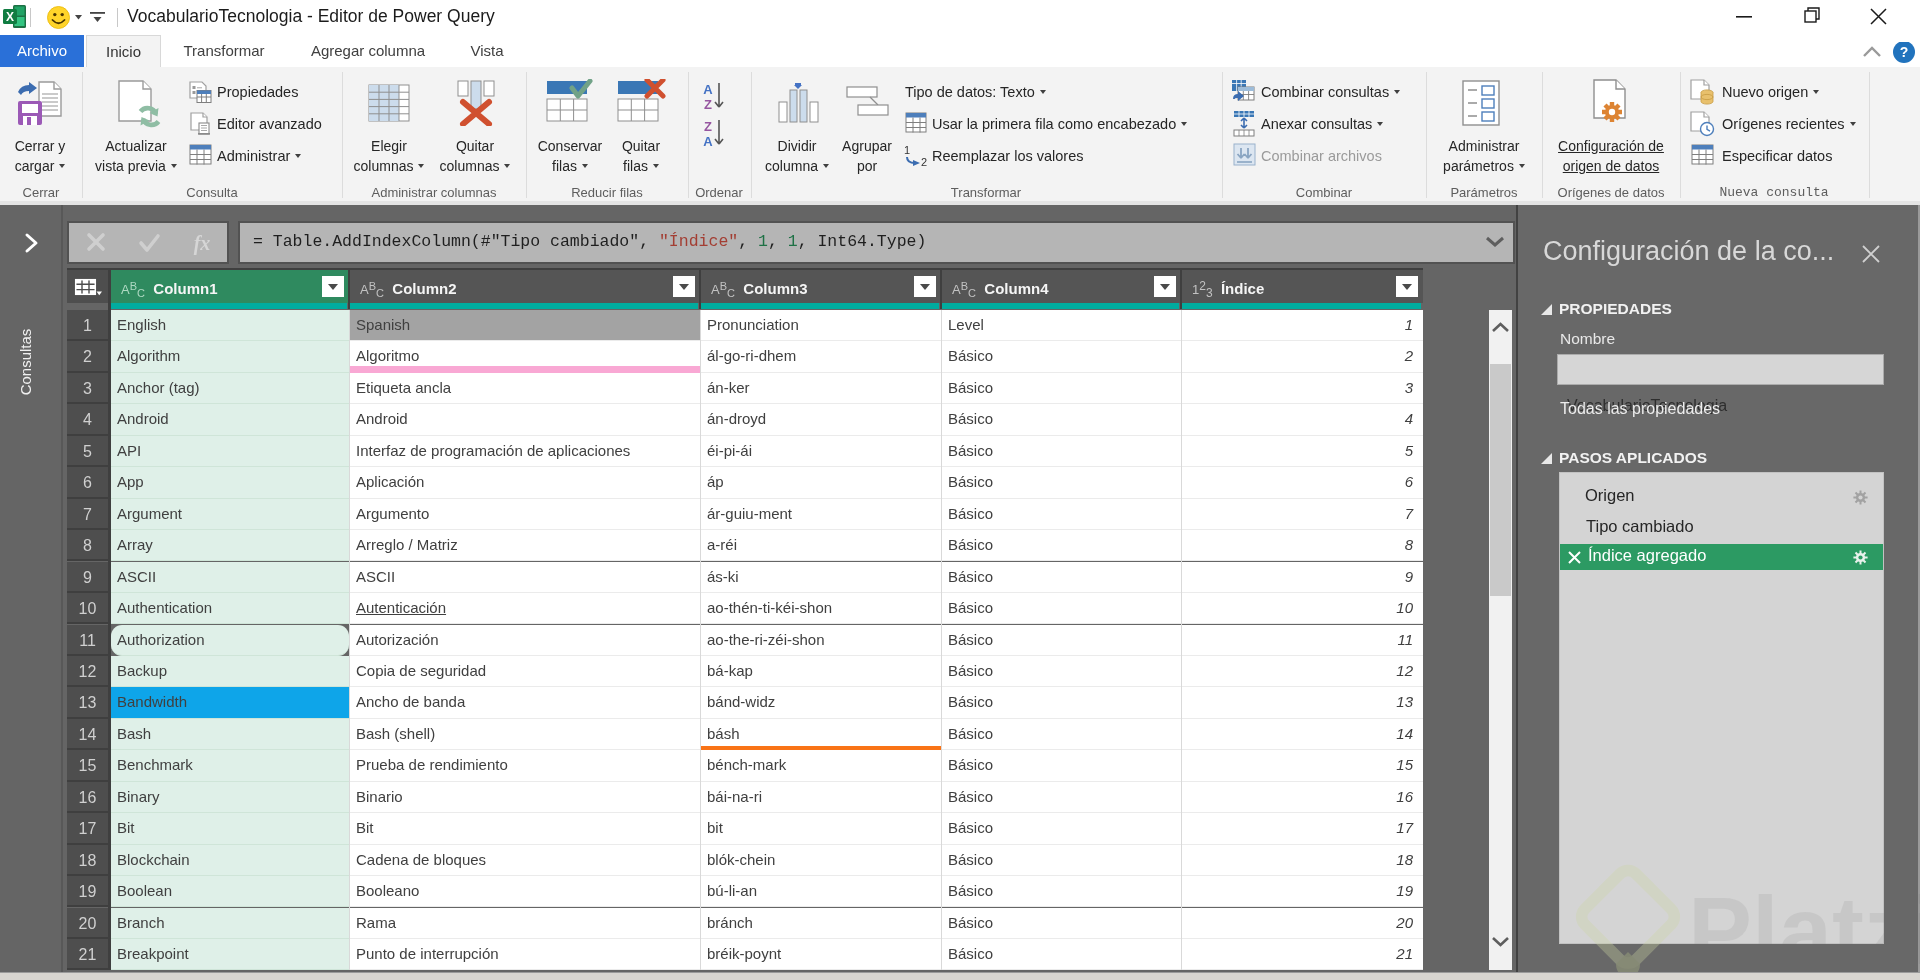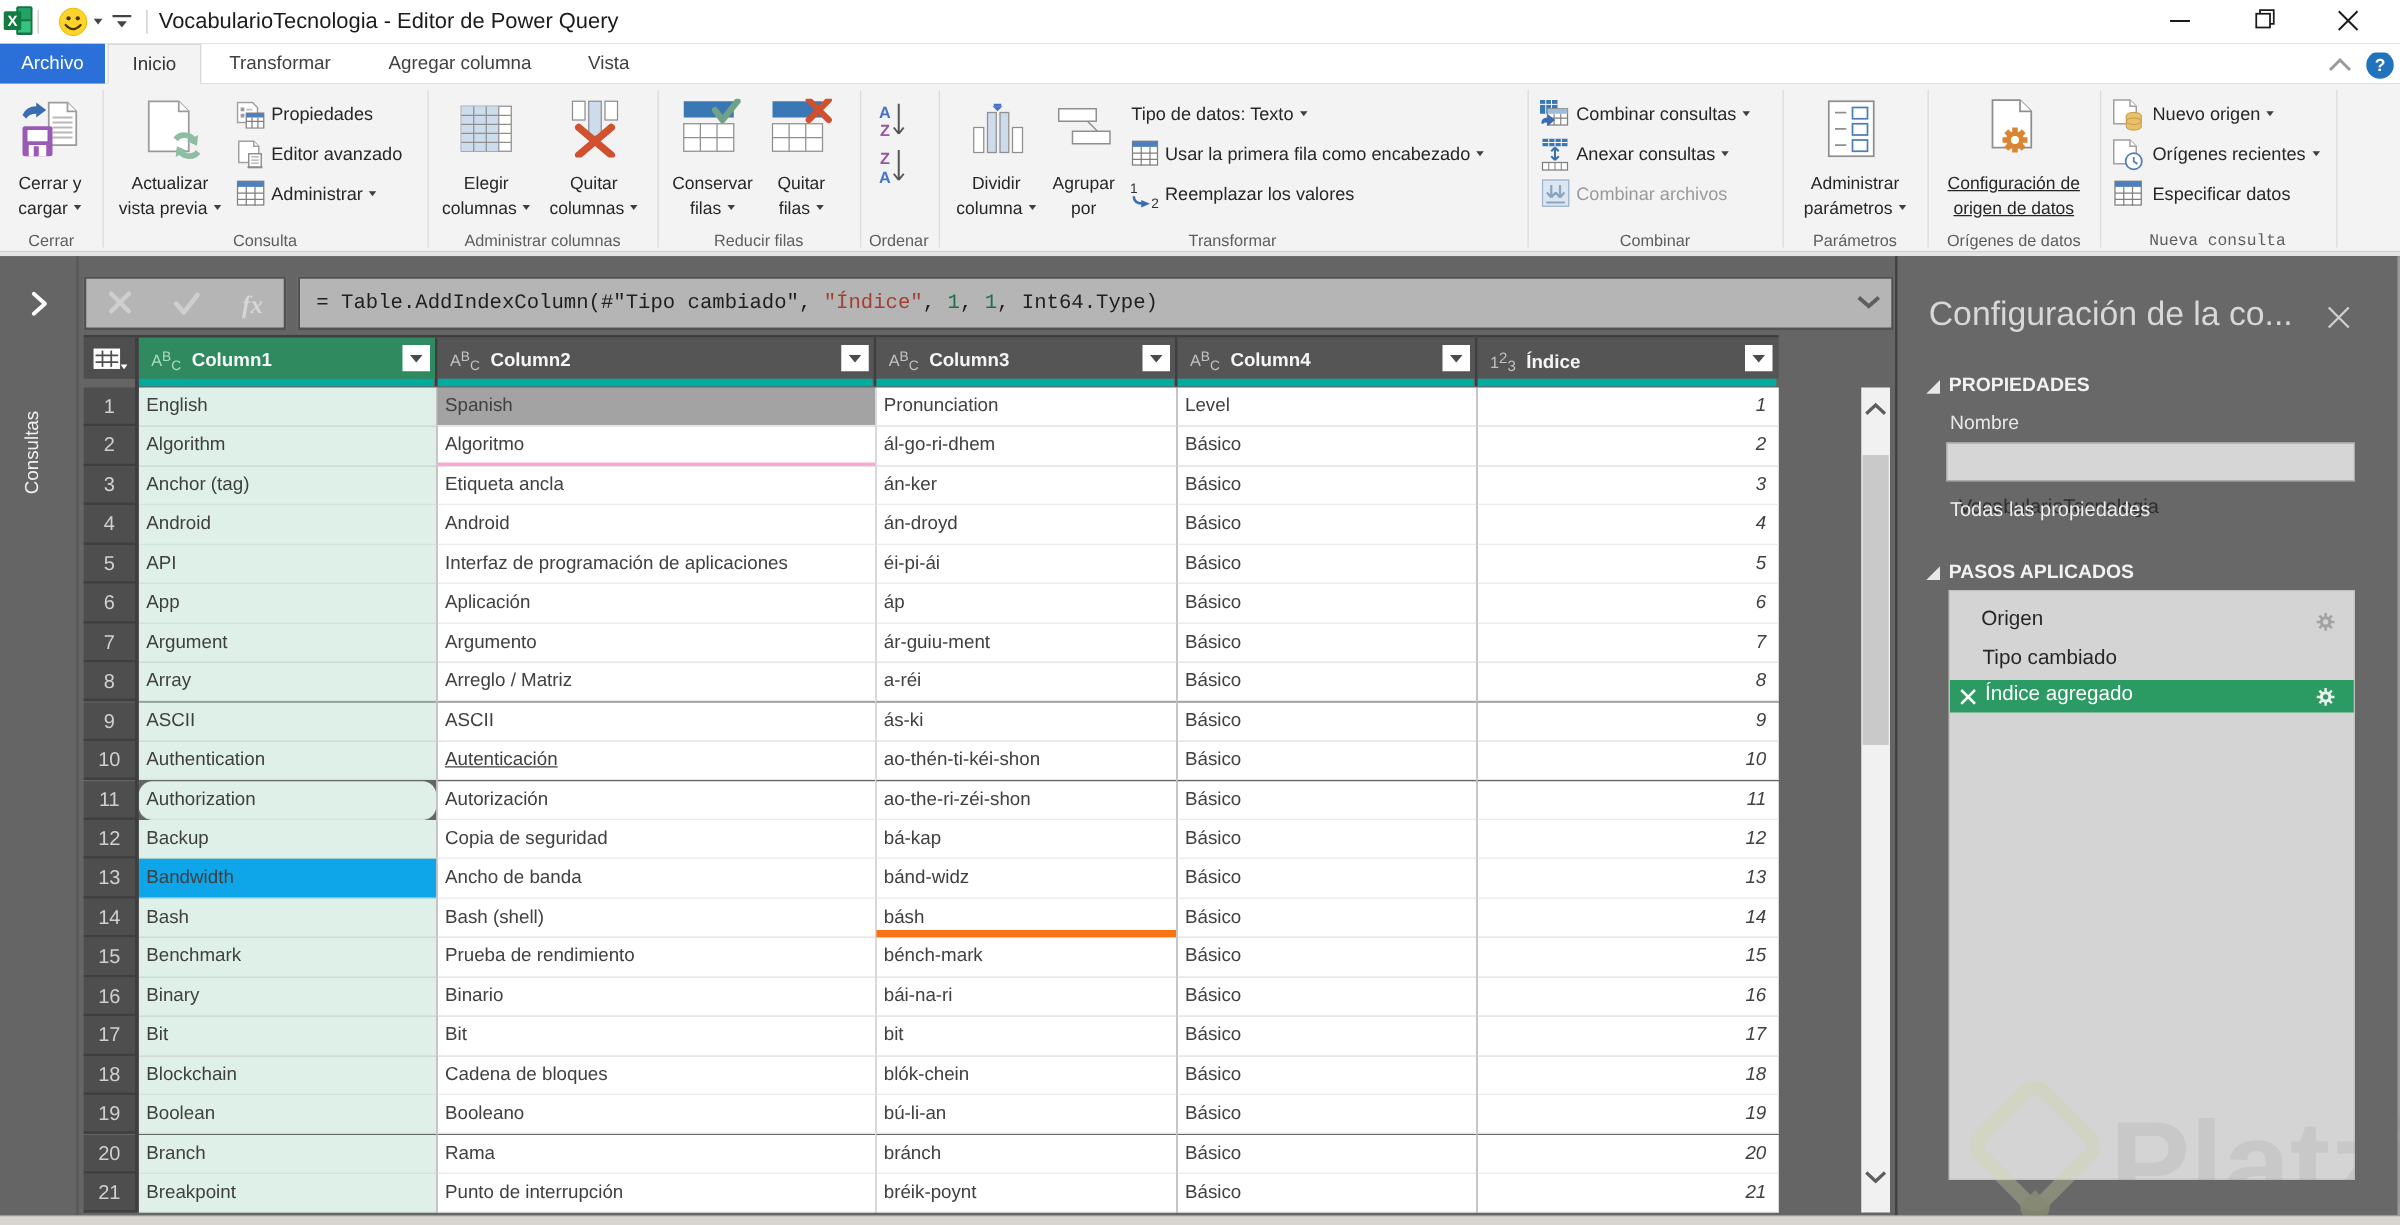--- a/index.html
+++ b/index.html
@@ -316,21 +316,21 @@
 <div class="tealbar" style="left:1182px;width:239px;"></div>
 <div class="ab" style="left:67px;top:268px;width:1356px;height:2px;background:#3f3f3f;"></div>
 <div class="rn" style="left:67px;top:310.0px;width:41px;height:31.4px;line-height:31.4px;border-bottom:2px solid #3f3f3f;">1</div>
 <div class="cell" style="left:111px;top:310.0px;width:238px;height:31.4px;line-height:30.4px;background:#dff0e8;border-bottom:1px solid #cfe5d8;padding-left:6px;">English</div>
 <div class="cell" style="left:350px;top:310.0px;width:350px;height:31.4px;line-height:30.4px;background:#a3a3a3;border-bottom:1px solid #ebebeb;padding-left:6px;">Spanish</div>
 <div class="cell" style="left:701px;top:310.0px;width:240px;height:31.4px;line-height:30.4px;background:#ffffff;border-bottom:1px solid #ebebeb;padding-left:6px;">Pronunciation</div>
 <div class="cell" style="left:942px;top:310.0px;width:239px;height:31.4px;line-height:30.4px;background:#ffffff;border-bottom:1px solid #ebebeb;padding-left:6px;">Level</div>
 <div class="cell" style="left:1182px;top:310.0px;width:241px;height:31.4px;line-height:30.4px;background:#ffffff;border-bottom:1px solid #ebebeb;text-align:right;font-style:italic;padding-right:10px;">1</div>
 <div class="rn" style="left:67px;top:341.4px;width:41px;height:31.4px;line-height:31.4px;border-bottom:2px solid #3f3f3f;">2</div>
 <div class="cell" style="left:111px;top:341.4px;width:238px;height:31.4px;line-height:30.4px;background:#dff0e8;border-bottom:1px solid #cfe5d8;padding-left:6px;">Algorithm</div>
-<div class="cell" style="left:350px;top:341.4px;width:350px;height:31.4px;line-height:30.4px;background:#ffffff;border-bottom:3px solid #f9a8d4;padding-left:6px;">Algoritmo</div>
+<div class="cell" style="left:350px;top:341.4px;width:350px;height:31.4px;line-height:30.4px;background:#ffffff;border-bottom:7px solid #f9a8d4;padding-left:6px;">Algoritmo</div>
 <div class="cell" style="left:701px;top:341.4px;width:240px;height:31.4px;line-height:30.4px;background:#ffffff;border-bottom:1px solid #ebebeb;padding-left:6px;">ál-go-ri-dhem</div>
 <div class="cell" style="left:942px;top:341.4px;width:239px;height:31.4px;line-height:30.4px;background:#ffffff;border-bottom:1px solid #ebebeb;padding-left:6px;">Básico</div>
 <div class="cell" style="left:1182px;top:341.4px;width:241px;height:31.4px;line-height:30.4px;background:#ffffff;border-bottom:1px solid #ebebeb;text-align:right;font-style:italic;padding-right:10px;">2</div>
 <div class="rn" style="left:67px;top:372.9px;width:41px;height:31.4px;line-height:31.4px;border-bottom:2px solid #3f3f3f;">3</div>
 <div class="cell" style="left:111px;top:372.9px;width:238px;height:31.4px;line-height:30.4px;background:#dff0e8;border-bottom:1px solid #cfe5d8;padding-left:6px;">Anchor (tag)</div>
 <div class="cell" style="left:350px;top:372.9px;width:350px;height:31.4px;line-height:30.4px;background:#ffffff;border-bottom:1px solid #ebebeb;padding-left:6px;">Etiqueta ancla</div>
 <div class="cell" style="left:701px;top:372.9px;width:240px;height:31.4px;line-height:30.4px;background:#ffffff;border-bottom:1px solid #ebebeb;padding-left:6px;">án-ker</div>
 <div class="cell" style="left:942px;top:372.9px;width:239px;height:31.4px;line-height:30.4px;background:#ffffff;border-bottom:1px solid #ebebeb;padding-left:6px;">Básico</div>
 <div class="cell" style="left:1182px;top:372.9px;width:241px;height:31.4px;line-height:30.4px;background:#ffffff;border-bottom:1px solid #ebebeb;text-align:right;font-style:italic;padding-right:10px;">3</div>
 <div class="rn" style="left:67px;top:404.4px;width:41px;height:31.4px;line-height:31.4px;border-bottom:2px solid #3f3f3f;">4</div>
@@ -389,21 +389,21 @@
 <div class="cell" style="left:1182px;top:656.0px;width:241px;height:31.4px;line-height:30.4px;background:#ffffff;border-bottom:1px solid #ebebeb;text-align:right;font-style:italic;padding-right:10px;">12</div>
 <div class="rn" style="left:67px;top:687.4px;width:41px;height:31.4px;line-height:31.4px;border-bottom:2px solid #3f3f3f;">13</div>
 <div class="cell" style="left:111px;top:687.4px;width:238px;height:31.4px;line-height:30.4px;background:#0ea5e9;border-bottom:1px solid #cfe5d8;padding-left:6px;">Bandwidth</div>
 <div class="cell" style="left:350px;top:687.4px;width:350px;height:31.4px;line-height:30.4px;background:#ffffff;border-bottom:1px solid #ebebeb;padding-left:6px;">Ancho de banda</div>
 <div class="cell" style="left:701px;top:687.4px;width:240px;height:31.4px;line-height:30.4px;background:#ffffff;border-bottom:1px solid #ebebeb;padding-left:6px;">bánd-widz</div>
 <div class="cell" style="left:942px;top:687.4px;width:239px;height:31.4px;line-height:30.4px;background:#ffffff;border-bottom:1px solid #ebebeb;padding-left:6px;">Básico</div>
 <div class="cell" style="left:1182px;top:687.4px;width:241px;height:31.4px;line-height:30.4px;background:#ffffff;border-bottom:1px solid #ebebeb;text-align:right;font-style:italic;padding-right:10px;">13</div>
 <div class="rn" style="left:67px;top:718.8px;width:41px;height:31.4px;line-height:31.4px;border-bottom:2px solid #3f3f3f;">14</div>
 <div class="cell" style="left:111px;top:718.8px;width:238px;height:31.4px;line-height:30.4px;background:#dff0e8;border-bottom:1px solid #cfe5d8;padding-left:6px;">Bash</div>
 <div class="cell" style="left:350px;top:718.8px;width:350px;height:31.4px;line-height:30.4px;background:#ffffff;border-bottom:1px solid #ebebeb;padding-left:6px;">Bash (shell)</div>
-<div class="cell" style="left:701px;top:718.8px;width:240px;height:31.4px;line-height:30.4px;background:#ffffff;border-bottom:6px solid #f97316;padding-left:6px;">básh</div>
+<div class="cell" style="left:701px;top:718.8px;width:240px;height:31.4px;line-height:30.4px;background:#ffffff;border-bottom:4px solid #f97316;padding-left:6px;">básh</div>
 <div class="cell" style="left:942px;top:718.8px;width:239px;height:31.4px;line-height:30.4px;background:#ffffff;border-bottom:1px solid #ebebeb;padding-left:6px;">Básico</div>
 <div class="cell" style="left:1182px;top:718.8px;width:241px;height:31.4px;line-height:30.4px;background:#ffffff;border-bottom:1px solid #ebebeb;text-align:right;font-style:italic;padding-right:10px;">14</div>
 <div class="rn" style="left:67px;top:750.3px;width:41px;height:31.4px;line-height:31.4px;border-bottom:2px solid #3f3f3f;">15</div>
 <div class="cell" style="left:111px;top:750.3px;width:238px;height:31.4px;line-height:30.4px;background:#dff0e8;border-bottom:1px solid #cfe5d8;padding-left:6px;">Benchmark</div>
 <div class="cell" style="left:350px;top:750.3px;width:350px;height:31.4px;line-height:30.4px;background:#ffffff;border-bottom:1px solid #ebebeb;padding-left:6px;">Prueba de rendimiento</div>
 <div class="cell" style="left:701px;top:750.3px;width:240px;height:31.4px;line-height:30.4px;background:#ffffff;border-bottom:1px solid #ebebeb;padding-left:6px;">bénch-mark</div>
 <div class="cell" style="left:942px;top:750.3px;width:239px;height:31.4px;line-height:30.4px;background:#ffffff;border-bottom:1px solid #ebebeb;padding-left:6px;">Básico</div>
 <div class="cell" style="left:1182px;top:750.3px;width:241px;height:31.4px;line-height:30.4px;background:#ffffff;border-bottom:1px solid #ebebeb;text-align:right;font-style:italic;padding-right:10px;">15</div>
 <div class="rn" style="left:67px;top:781.8px;width:41px;height:31.4px;line-height:31.4px;border-bottom:2px solid #3f3f3f;">16</div>
 <div class="cell" style="left:111px;top:781.8px;width:238px;height:31.4px;line-height:30.4px;background:#dff0e8;border-bottom:1px solid #cfe5d8;padding-left:6px;">Binary</div>

